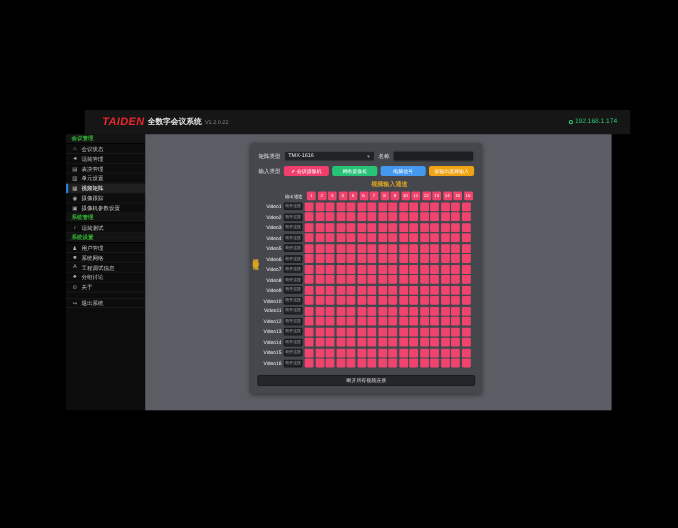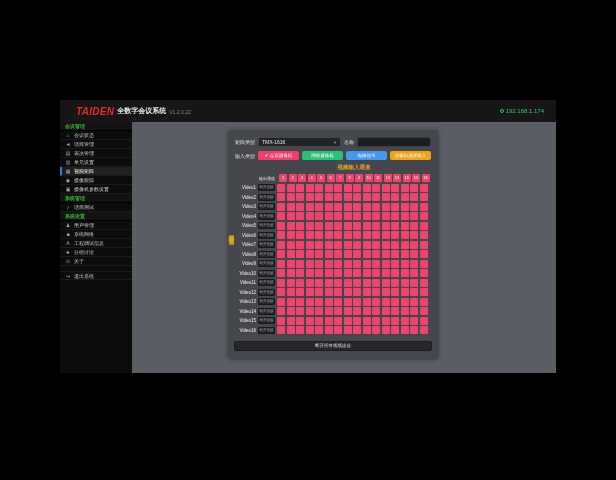--- a/index.html
+++ b/index.html
@@ -1,21 +1,21 @@
 <!DOCTYPE html>
 <html><head>
 <meta charset="utf-8">
 <style>
   * { box-sizing: border-box; margin: 0; padding: 0; }
   html,body { width:616px; height:480px; background:#000; overflow:hidden;
               font-family:"Liberation Sans", sans-serif; }
   .window { position:absolute; left:60px; top:100px; width:496px; height:273px; }
 
   
-  .topbar { position:absolute; left:0; top:0; width:496px; height:22px;
+  .topbar { position:absolute; left:17px; top:0; width:496px; height:22px;
             background:#161616; display:flex; align-items:center; }
   .brand { color:#e8262d; font-weight:bold; font-style:italic; font-size:10px;
            margin-left:16px; letter-spacing:.3px; }
   .apptitle { color:#e8e8e8; font-size:7px; font-weight:bold; margin-left:3px; }
   .version { color:#8a8a8a; font-size:5px; margin-left:3px; margin-top:2px; }
   .ipwrap { position:absolute; right:12px; top:0; height:22px; display:flex;
             align-items:center; gap:2px; color:#2ecc71; font-size:6px; }
   .ipdot { width:4px; height:4px; border-radius:50%; border:1px solid #2ecc71;
            display:inline-block; }
 

